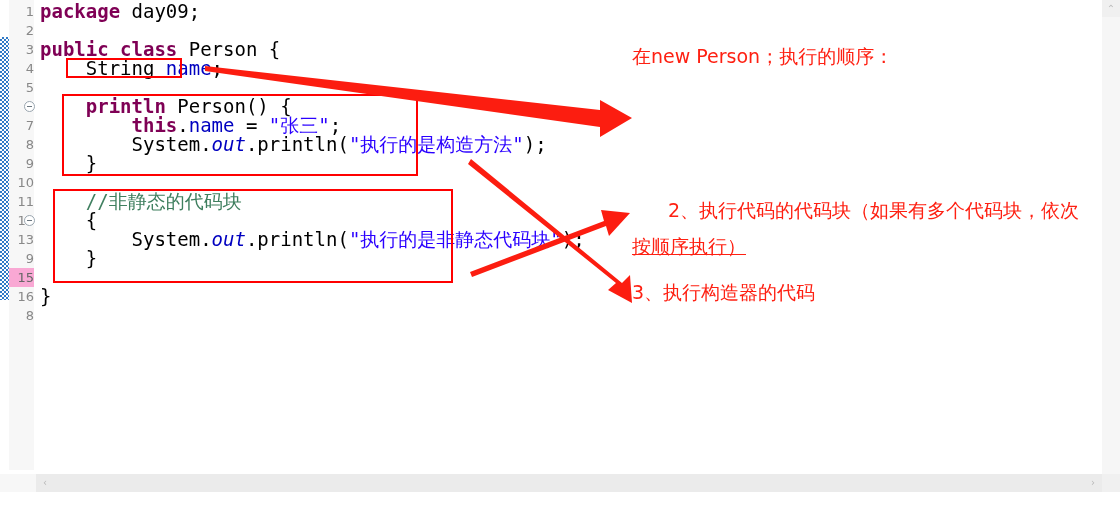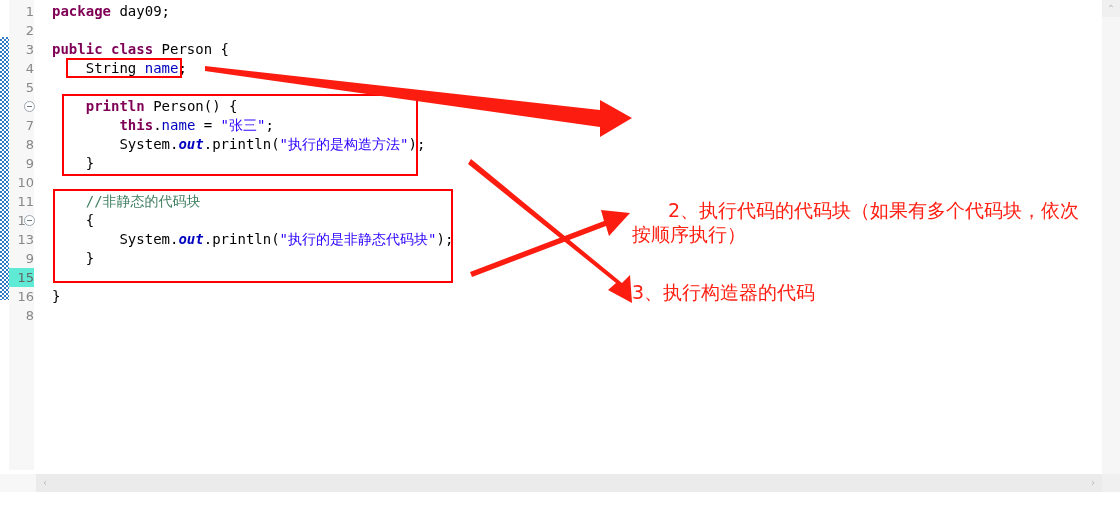--- a/index.html
+++ b/index.html
@@ -18,34 +18,34 @@
      background-size:4px 4px;background-position:0 0,2px 2px;background-color:#ffffff;}
 
   
   .gutter{position:absolute;left:9px;top:0;width:25px;height:492px;background:#f7f7f7;}
   .gutter-sep{position:absolute;left:34px;top:0;width:1px;height:492px;background:#ffffff;}
 
   .code-area{position:absolute;left:36px;top:0;right:18px;height:492px;background:#ffffff;}
 
   .ln{position:absolute;right:0;width:25px;text-align:right;
       font-family:"DejaVu Sans",sans-serif;font-size:13px;color:#888888;line-height:19px;height:19px;}
-  .ln.sel{background:#5eead4;color:#666;}
+  .ln.sel{background:#f9a8d4;color:#666;}
 
   .fold{position:absolute;left:0;width:11px;height:11px;border:1px solid #9aa6b0;border-radius:50%;
         background:#fff;box-sizing:border-box;}
   .fold:after{content:"";position:absolute;left:2px;top:4px;width:5px;height:1px;background:#6b7780;}
 
   .cl{position:absolute;left:4px;height:19px;line-height:19px;white-space:pre;
-      font-family:"DejaVu Sans Mono","Liberation Mono",monospace;font-size:14px;color:#000000;margin-left:12px;}
+      font-family:"DejaVu Sans Mono","Liberation Mono",monospace;font-size:19px;color:#000000;}
 
   .kw{color:#7f0055;font-weight:bold;}
   .fld{color:#0000c0;}
   .str{color:#2a00ff;}
   .cmt{color:#3f7f5f;}
-  .sfld{color:#0000c0;font-weight:bold;font-style:italic;}
+  .sfld{color:#0000c0;font-weight:normal;font-style:italic;}
 
   
   .curline{position:absolute;left:36px;top:304px;right:18px;height:19px;background:#e8f2fe;}
 
   
   .rbox{position:absolute;border:2px solid #ff0000;box-sizing:border-box;background:transparent;}
 
   
   .anno{position:absolute;color:#fe2012;font-family:"DejaVu Sans",sans-serif;font-size:19px;
         line-height:28px;white-space:pre;letter-spacing:0px;}
@@ -131,22 +131,23 @@
 
     <svg class="arrows" viewBox="0 0 1120 492" xmlns="http://www.w3.org/2000/svg">
 
       <polygon fill="#fc1d10" points="205,66 600,110 600,100 632,118 600,137 600,127 205,71"></polygon>
 
       <polygon fill="#fc1d10" points="470,272 604,221 601,210 630,213 609,236 606,226 472,277"></polygon>
 
       <polygon fill="#fc1d10" points="471,159 622,283 630,275 632,303 608,290 616,283 468,164"></polygon>
     </svg>
 
+    <div class="anno" style="left:632px;top:42px;">在new Person；执行的顺序：</div>
     <div class="anno" style="left:632px;top:196px;margin-left:36px;">2、执行代码的代码块（如果有多个代码块，依次</div>
-    <div class="anno" style="left:632px;top:220px;">按顺序执行）</div>
+    <div class="anno" style="left:632px;top:232px;text-decoration:underline;">按顺序执行）</div>
     <div class="anno" style="left:632px;top:278px;">3、执行构造器的代码</div>
 
     <div class="vscroll">
       <div class="track"></div>
       <div class="sb-btn" style="top:0;">⌃</div>
       <div class="sb-btn" style="bottom:0;">⌄</div>
     </div>
 
     <div class="botgap"></div>
     <div class="botleft"></div>

